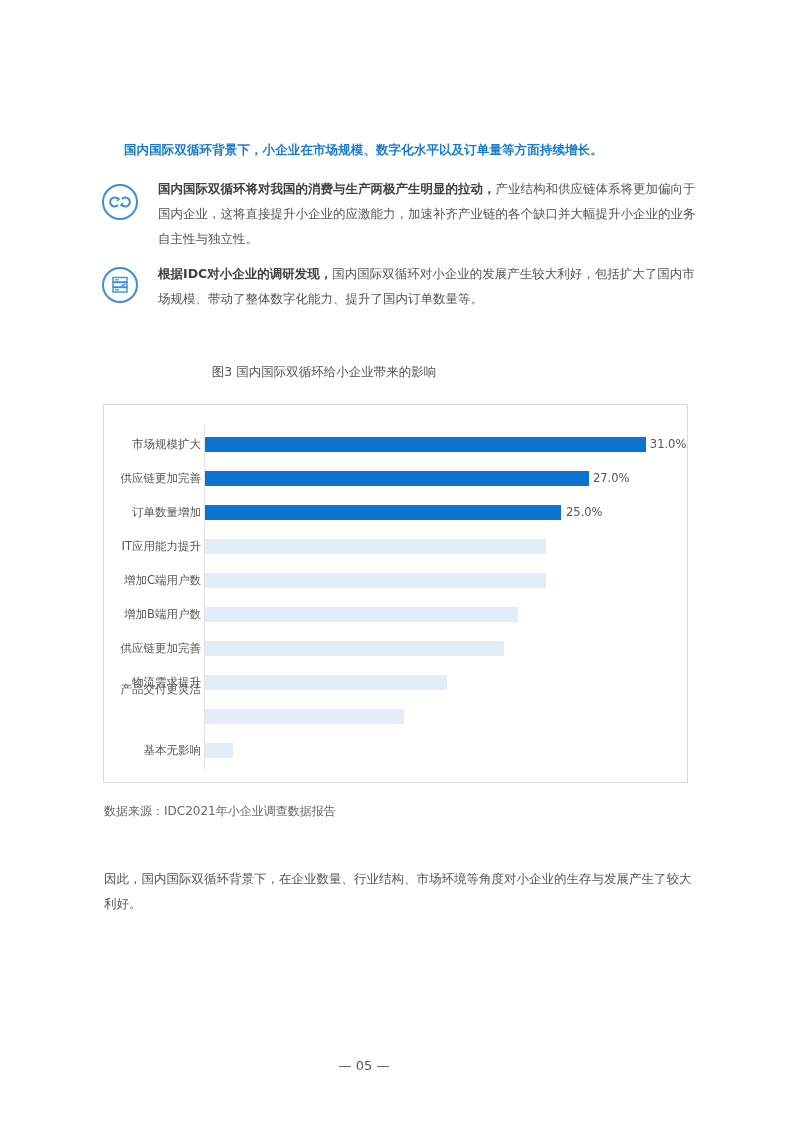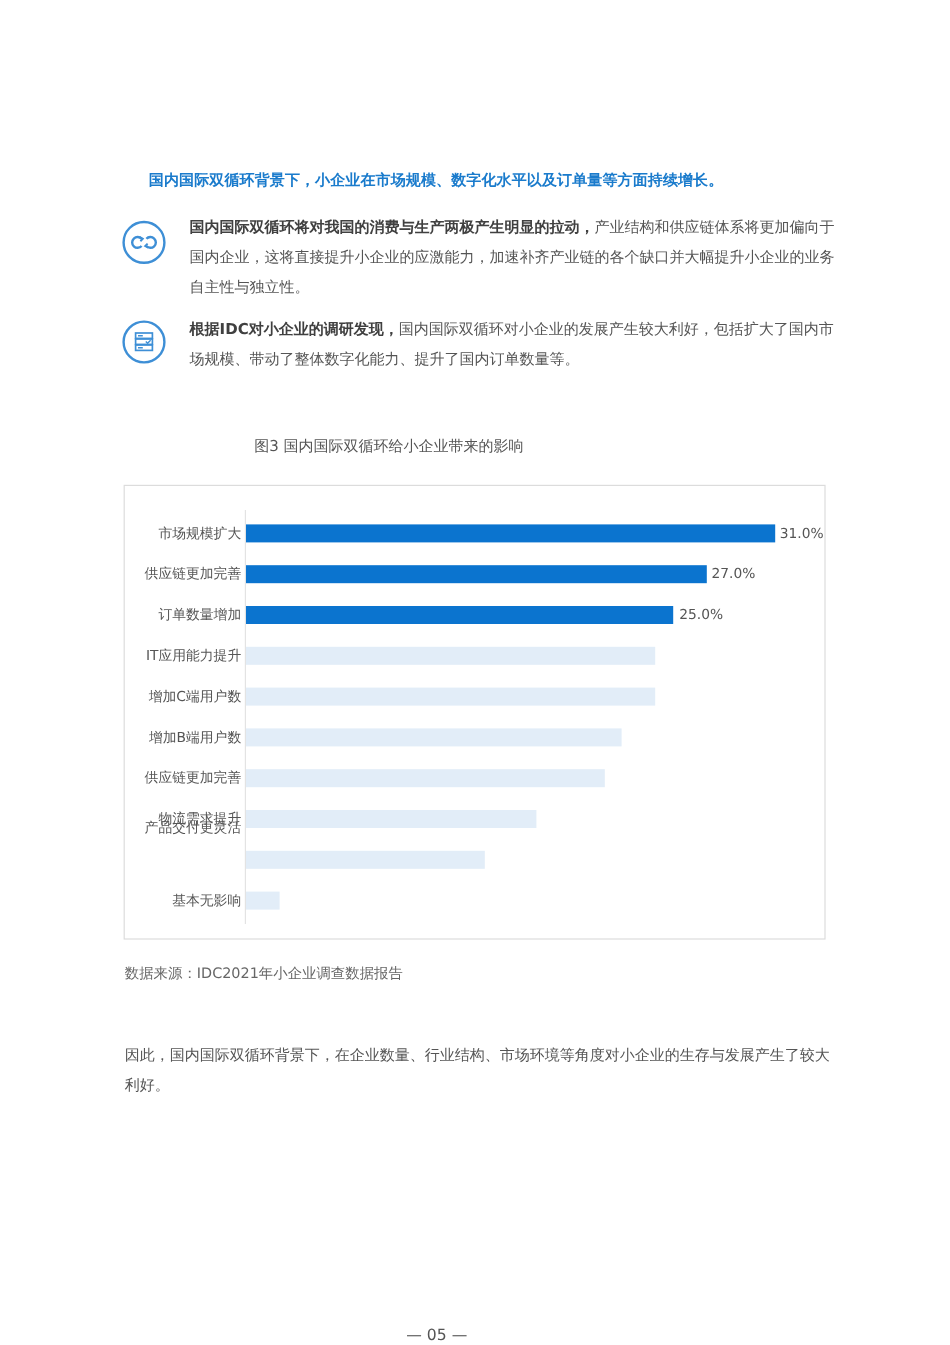--- a/index.html
+++ b/index.html
@@ -12,21 +12,21 @@
   .bullet-text { font-size: 12.5px; line-height: 25px; color: #555; width: 540px; }
   .bullet-text b { color: #404040; }
   .fig-title { left: 0; width: 648px; top: 364px; text-align: center; font-size: 12.5px; color: #555; }
   .chart-box { left: 103px; top: 404px; width: 585px; height: 379px; border: 1px solid #dcdcdc; box-sizing: border-box; background: #fff; }
   .axis-line { left: 204px; top: 425px; width: 1px; height: 345px; background: #e3e3e3; }
   .bar-label { right: 591px; font-size: 11.5px; color: #555; white-space: nowrap; text-align: right; }
   .bar { left: 205px; height: 15px; }
   .bar-value { font-size: 11.5px; color: #555; white-space: nowrap; }
   .source { left: 104px; top: 803px; font-size: 12px; color: #666; }
   .conclusion { left: 104px; top: 866px; width: 590px; font-size: 12.5px; line-height: 25px; color: #555; }
-  .page-num { left: 0; width: 728px; top: 1058px; text-align: center; font-size: 13px; color: #555; margin-top: 48px; }
+  .page-num { left: 0; width: 728px; top: 1058px; text-align: center; font-size: 13px; color: #555; }
 </style>
 </head>
 <body>
 
 <div class="abs headline">国内国际双循环背景下，小企业在市场规模、数字化水平以及订单量等方面持续增长。</div>
 
 <div class="abs bullet-icon" style="left:102px; top:184px;">
   <svg width="22" height="14" viewBox="0 0 22 14">
     <path d="M9 4 A4.5 4.5 0 1 0 9 10" fill="none" stroke="#3e8fd6" stroke-width="2"></path>
     <path d="M13 10 A4.5 4.5 0 1 0 13 4" fill="none" stroke="#3e8fd6" stroke-width="2"></path>

